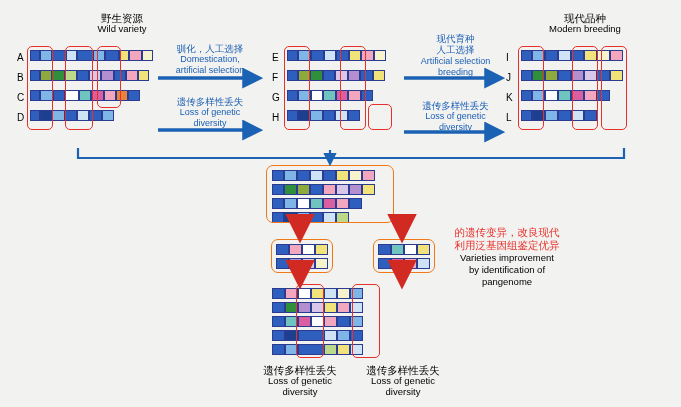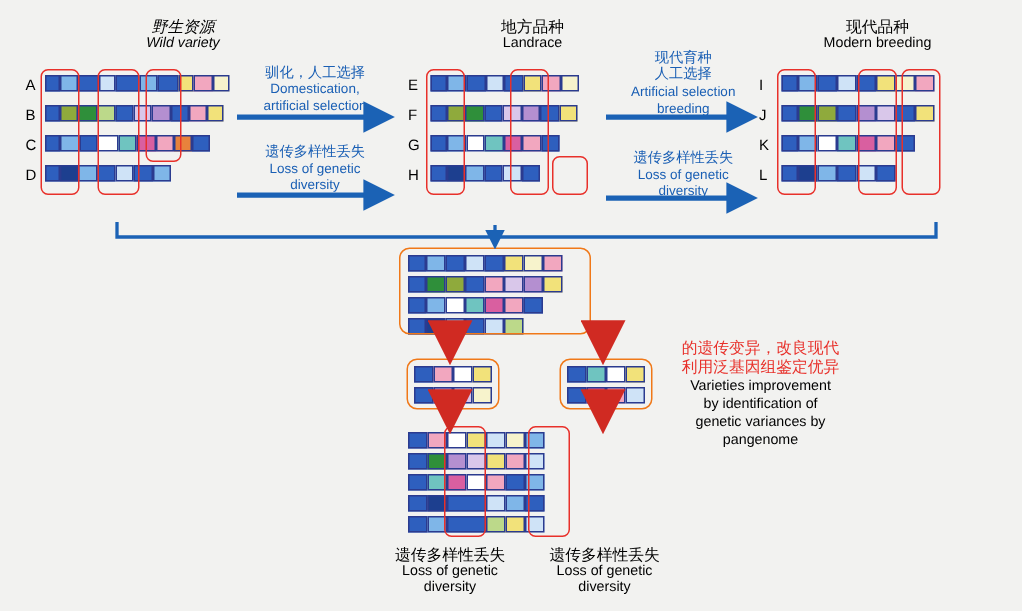--- a/index.html
+++ b/index.html
@@ -23,27 +23,23 @@
   .redbox{position:absolute;border:1.4px solid #e8302a;border-radius:5px;box-sizing:border-box;}
   .orangebox{position:absolute;border:1.6px solid #f07818;border-radius:7px;box-sizing:border-box;}
   svg.overlay{position:absolute;left:0;top:0;width:681px;height:407px;pointer-events:none;}
   .red-text{color:#e8302a;}
 </style>
 </head>
 <body>
 
 <div class="stage">
 
-  <div class="lbl" style="left:62px;top:12px;width:120px;font-style:italic;">
+  <div class="lbl" style="left:62px;top:12px;width:120px;">
     <div class="cn">野生资源</div>
     <div class="en">Wild variety</div>
-  </div>
-  <div class="lbl" style="left:300px;top:12px;width:110px;">
-    <div class="cn">地方品种</div>
-    <div class="en">Landrace</div>
   </div>
   <div class="lbl" style="left:520px;top:12px;width:130px;">
     <div class="cn">现代品种</div>
     <div class="en">Modern breeding</div>
   </div>
 
   <div class="rowlbl" style="left:17px;top:52px;">A</div>
   <div class="rowlbl" style="left:17px;top:72px;">B</div>
   <div class="rowlbl" style="left:17px;top:92px;">C</div>
   <div class="rowlbl" style="left:17px;top:112px;">D</div>
@@ -290,21 +286,20 @@
     <div class="seg" style="width:13px;background:#f2a7bf;"></div>
     <div class="seg" style="width:13px;background:#cfe3f7;"></div>
   </div>
   <div class="orangebox" style="left:373px;top:239px;width:62px;height:34px;"></div>
 
   <div style="position:absolute;left:432px;top:226px;width:150px;text-align:center;line-height:1.25;">
     <div class="cn red-text">的遗传变异，改良现代</div>
     <div class="cn red-text">利用泛基因组鉴定优异</div>
     <div class="en" style="color:#000;">Varieties improvement</div>
     <div class="en" style="color:#000;">by identification of</div>
-    <div class="en" style="color:#000;">genetic variances by</div>
     <div class="en" style="color:#000;">pangenome</div>
   </div>
 
   <div class="chrom" style="left:272px;top:288px;">
     <div class="seg" style="width:13px;background:#2e5fbe;"></div>
     <div class="seg" style="width:13px;background:#f2a7bf;"></div>
     <div class="seg" style="width:13px;background:#ffffff;"></div>
     <div class="seg" style="width:13px;background:#f2e27a;"></div>
     <div class="seg" style="width:13px;background:#cfe3f7;"></div>
     <div class="seg" style="width:13px;background:#f7f3cc;"></div>

